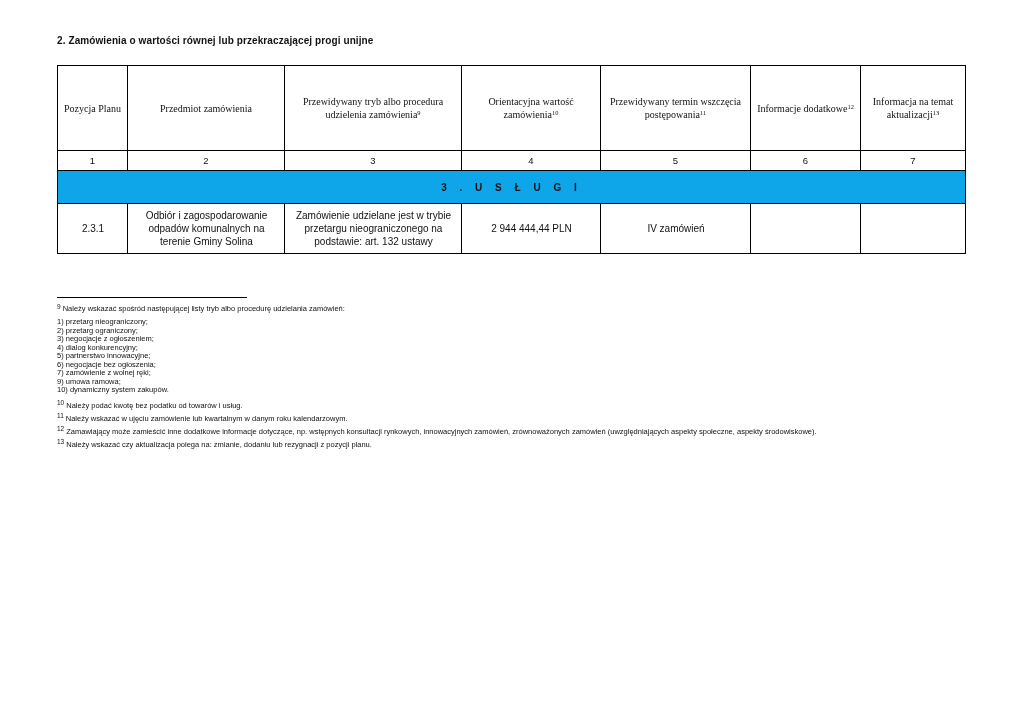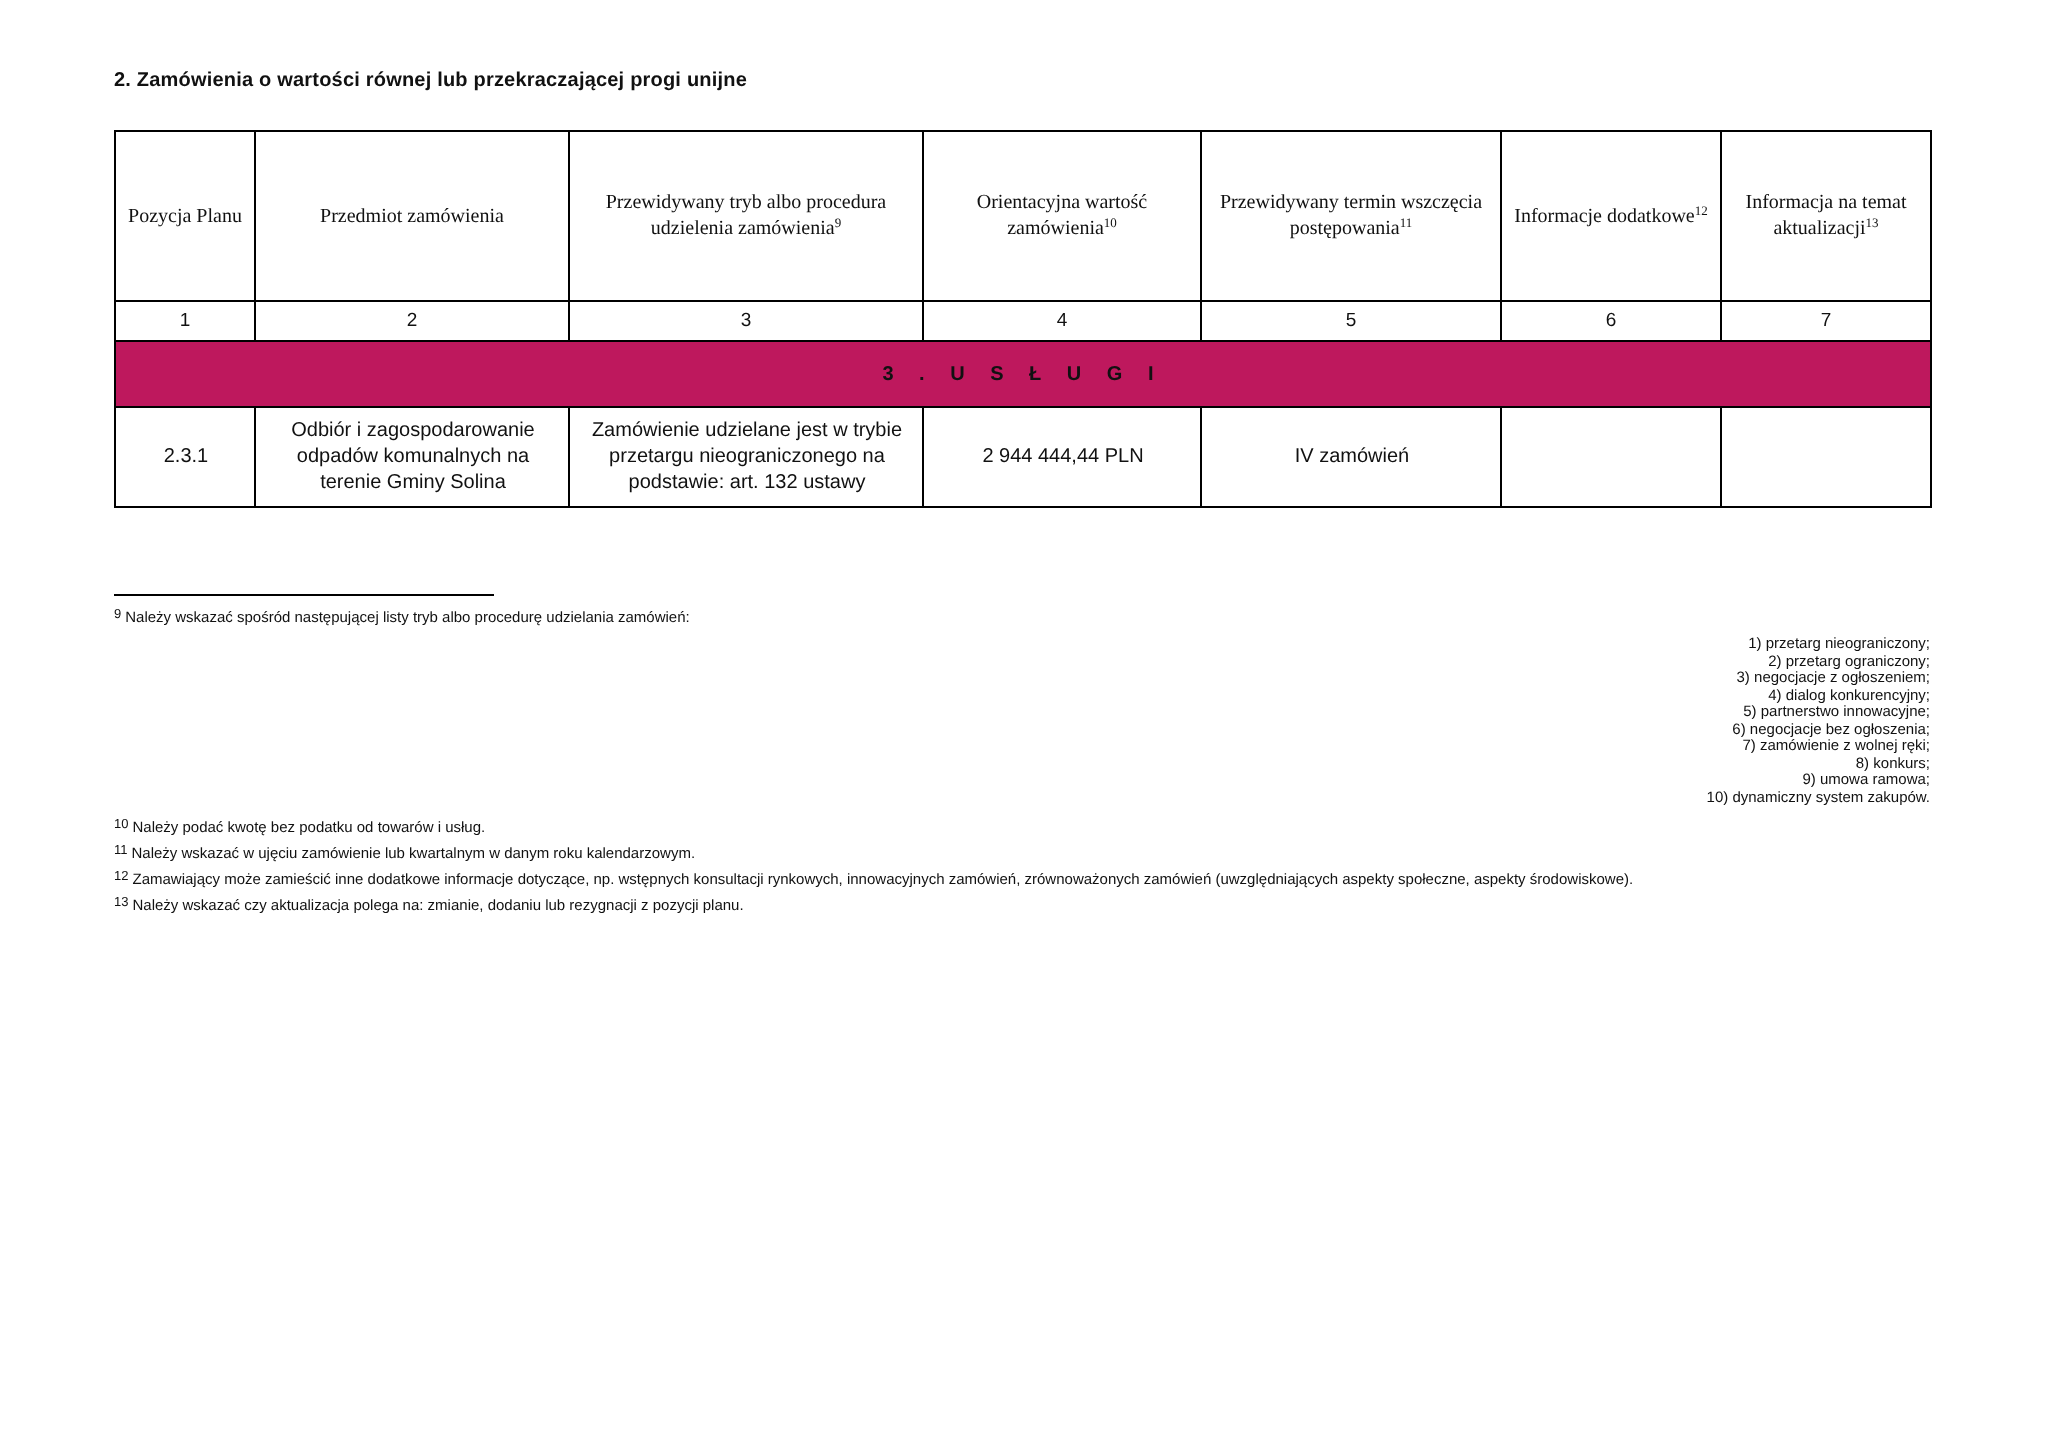--- a/index.html
+++ b/index.html
@@ -29,21 +29,21 @@
     overflow: hidden;
   }
   tr.header-row { height: 85px; font-family: Liberation Serif, serif; }
   tr.header-row th {
     text-align: center; padding: 2px 1px; line-height: 13px;
   }
   tr.numbers-row { height: 20px; }
   tr.numbers-row td { text-align: center; font-size: 9.5px; }
   tr.section-row { height: 33px; }
   tr.section-row td {
-    background: #be185d;
+    background: #0ea5e9;
     text-align: center; font-weight: bold;
     letter-spacing: 5px; font-size: 10px;
   }
   tr.data-row { height: 50px; }
   tr.data-row td {
     text-align: center; padding: 2px 4px 2px 5px; line-height: 13px;
   }
   sup.hdr-sup {
     font-size: 6.5px; line-height: 0;
     vertical-align: 3.5px;
@@ -56,21 +56,21 @@
   .fn-separator {
     width: 190px; height: 0;
     border-top: 1px solid #000;
   }
   .fn-line { margin-top: 6px; line-height: 9px; }
   .fn-line sup, .fn-item-block sup {
     font-size: 6.5px; line-height: 0;
     vertical-align: 2.5px; margin-right: 2px;
   }
   .fn-list { margin-top: 5px; }
-  .fn-item { line-height: 8.5px; text-align: right; }
+  .fn-item { line-height: 8.5px; }
   .fn-mid { margin-top: 7px; line-height: 8.5px; }
   .fn-next { margin-top: 4.5px; line-height: 8.5px; }
   .fn-line, .fn-item, .fn-mid, .fn-next { white-space: nowrap; }
 </style>
 </head>
 <body>
 
 <div class="page">
 
   <div class="title">2. Zamówienia o wartości równej lub przekraczającej progi unijne</div>
@@ -125,21 +125,20 @@
     <div class="fn-line fn-item-block"><sup>9</sup><span>Należy wskazać spośród następującej listy tryb albo procedurę udzielania zamówień:</span></div>
 
     <div class="fn-list">
       <div class="fn-item">1) przetarg nieograniczony;</div>
       <div class="fn-item">2) przetarg ograniczony;</div>
       <div class="fn-item">3) negocjacje z ogłoszeniem;</div>
       <div class="fn-item">4) dialog konkurencyjny;</div>
       <div class="fn-item">5) partnerstwo innowacyjne;</div>
       <div class="fn-item">6) negocjacje bez ogłoszenia;</div>
       <div class="fn-item">7) zamówienie z wolnej ręki;</div>
-      <div class="fn-item">8) konkurs;</div>
       <div class="fn-item">9) umowa ramowa;</div>
       <div class="fn-item">10) dynamiczny system zakupów.</div>
     </div>
 
     <div class="fn-mid fn-item-block"><sup>10</sup><span>Należy podać kwotę bez podatku od towarów i usług.</span></div>
     <div class="fn-next fn-item-block"><sup>11</sup><span>Należy wskazać w ujęciu zamówienie lub kwartalnym w danym roku kalendarzowym.</span></div>
     <div class="fn-next fn-item-block"><sup>12</sup><span>Zamawiający może zamieścić inne dodatkowe informacje dotyczące, np. wstępnych konsultacji rynkowych, innowacyjnych zamówień, zrównoważonych zamówień (uwzględniających aspekty społeczne, aspekty środowiskowe).</span></div>
     <div class="fn-next fn-item-block"><sup>13</sup><span>Należy wskazać czy aktualizacja polega na: zmianie, dodaniu lub rezygnacji z pozycji planu.</span></div>
   </div>
 

